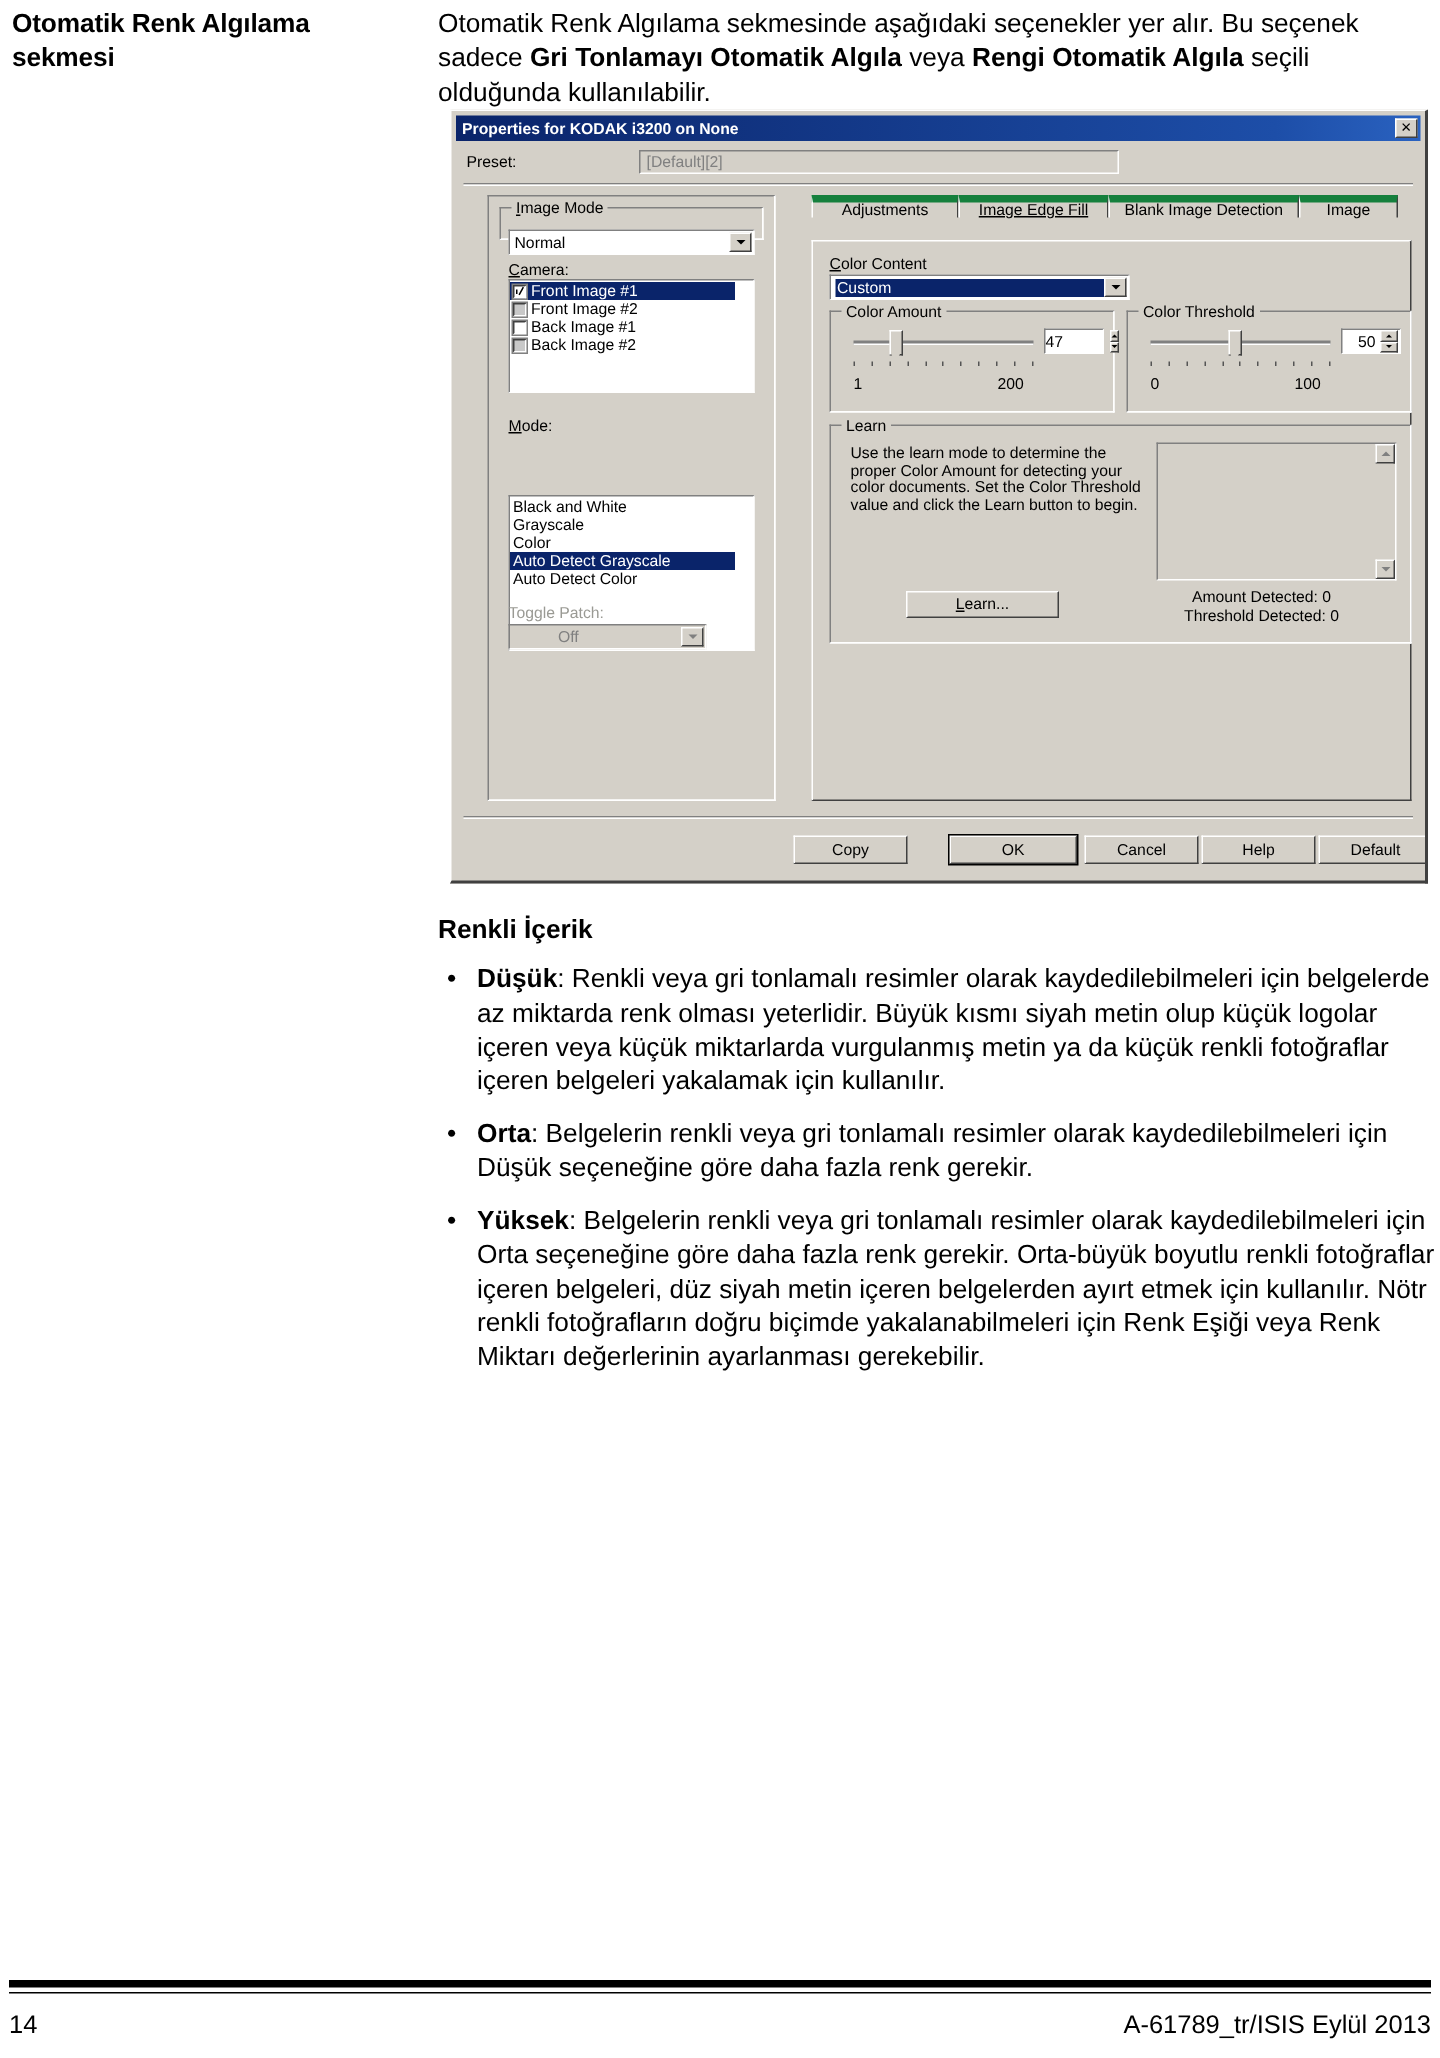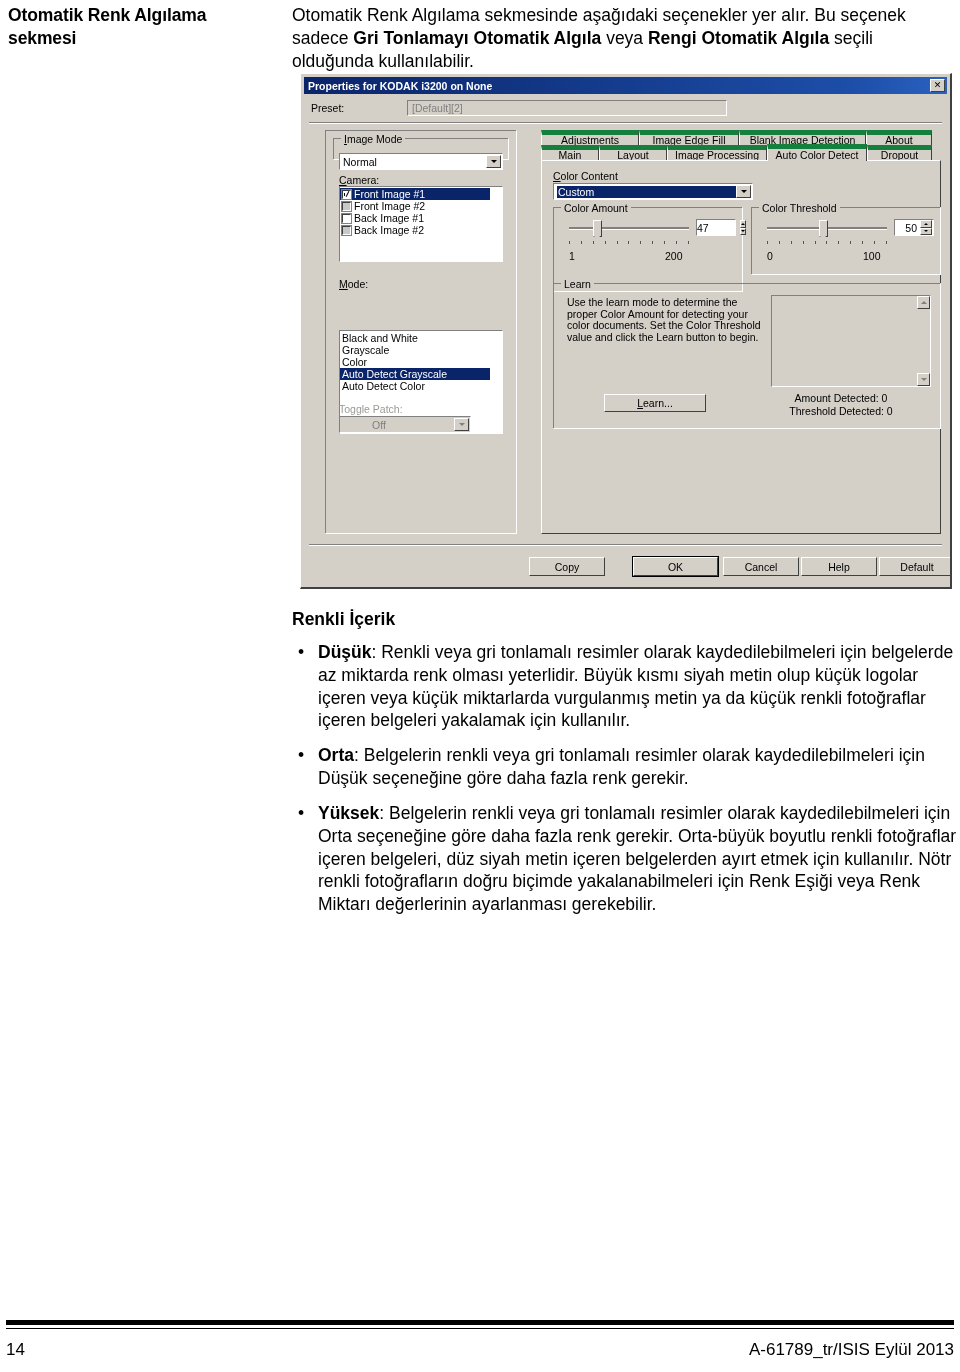--- a/index.html
+++ b/index.html
@@ -94,21 +94,21 @@
     position: absolute;
     left: 10px; top: 26px;
     width: 630px; height: 17px;
   }
   .preset-label {
     position: absolute; left: 0; top: 2px;
     font-size: 10.5px;
   }
   .preset-box {
     position: absolute;
-    left: 96px; top: 0;
+    left: 115px; top: 0;
     width: 320px; height: 16px;
     background: #d4d0c8;
     border-top: 1px solid #808080;
     border-left: 1px solid #808080;
     border-right: 1px solid #ffffff;
     border-bottom: 1px solid #ffffff;
     box-sizing: border-box;
     font-size: 10.5px;
     color: #808080;
     padding: 1px 0 0 4px;
@@ -573,53 +573,36 @@
         <div class="tab" style="left:0px;   width:98px;">
             <span>Adjustments</span>
           </div>
         <div class="tab" style="left:98px;  width:100px;text-decoration:underline;">
             <span>Image Edge Fill</span>
           </div>
         <div class="tab" style="left:198px; width:127px;">
             <span>Blank Image Detection</span>
           </div>
         <div class="tab" style="left:325px; width:66px;">
-            <span>About</span>
-          </div>
-      </div>
-      <div class="tabrow" style="margin-top:0px;">
-        <div class="tab" style="left:0px;   width:58px;">
-            <span>Main</span>
-          </div>
-        <div class="tab" style="left:58px;  width:68px;">
-            <span>Layout</span>
-          </div>
-        <div class="tab" style="left:126px; width:100px;">
-            <span>Image Processing</span>
-          </div>
-        <div class="tab active" style="left:226px; width:100px;">
-            <span>Auto Color Detect</span>
-          </div>
-        <div class="tab" style="left:326px; width:65px;">
-            <span>Dropout</span>
+            <span>Image</span>
           </div>
       </div>
     </div>
 
     <div class="tabpanel"></div>
 
     <div class="lbl underline-first" style="position:absolute; left:252px; top:96px;">Color Content</div>
     <div class="combo selected-blue" style="left:252px; top:109px; width:200px;">
       <span class="cb-text">Custom</span>
       <span class="cb-btn">
           <span class="arrow-down"></span>
         </span>
     </div>
 
-    <div class="groupbox" style="left:252px; top:133px; width:190px; height:85px;">
+    <div class="groupbox" style="left:252px; top:133px; width:190px; height:68px;">
       <div class="gb-inner"></div>
       <span class="gb-title lbl">Color Amount</span>
     </div>
     <div class="slider-track" style="left:268px; top:153px; width:120px;"></div>
     <div class="slider-thumb" style="left:292px; top:146px;"></div>
     <div class="ticks" style="left:268px; top:167px; width:120px;">
       <span></span>
         <span></span>
         <span></span>
         <span></span>

